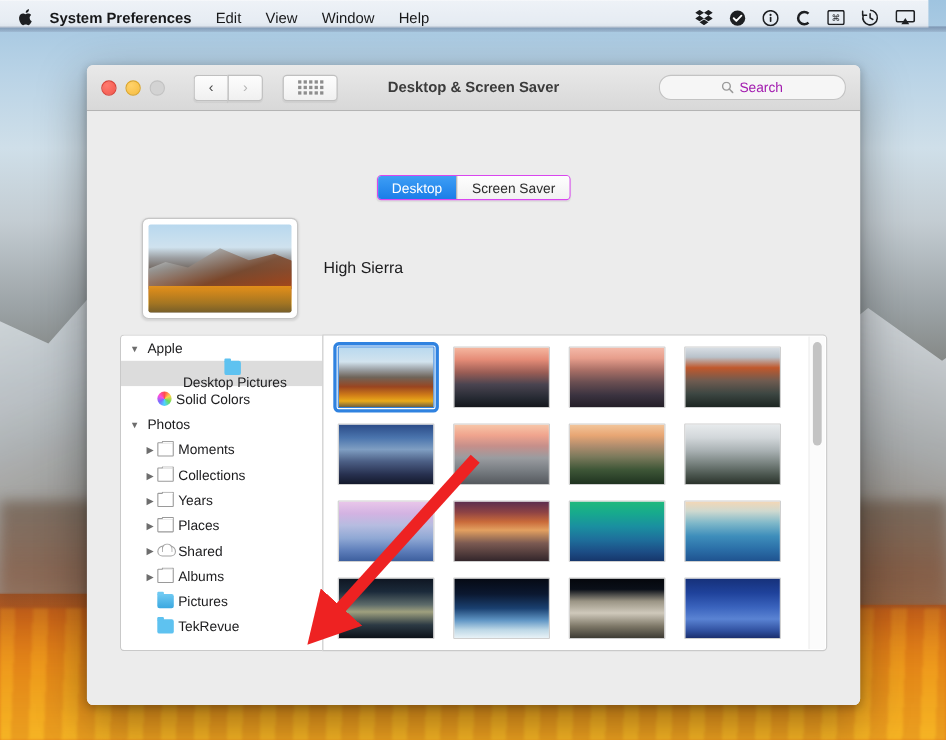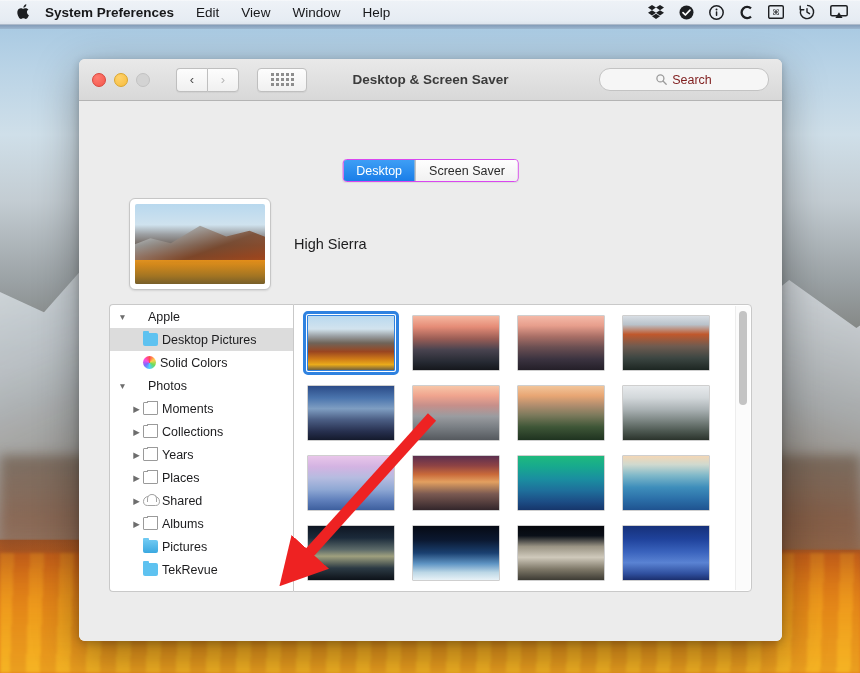--- a/index.html
+++ b/index.html
@@ -55,24 +55,24 @@
   #foliage {
     position: absolute; left: 0; right: 0; bottom: 0; height: 120px;
     background:
       repeating-linear-gradient(92deg, rgba(255,190,40,.20) 0 14px, rgba(205,95,20,.22) 14px 30px),
       linear-gradient(to bottom, rgba(200,95,20,.5) 0%, rgba(235,150,25,.85) 45%, rgba(243,180,35,.95) 100%);
     filter: blur(1.6px);
   }
 
   
   #menubar {
-    position: absolute; top: 0; left: 0; right: 0; height: 24px;
+    position: absolute; top: 0; left: 0; right: 16px; height: 24px;
     background: linear-gradient(to bottom, #eef2f7 0%, #e6ecf3 85%, #dde4ed 100%);
     border-bottom: 1px solid rgba(120,140,165,.55);
-    display: flex; align-items: center;
+    display: flex; align-items: flex-end;
     font-size: 13.5px; color: #17181a;
     box-shadow: 0 1px 0 rgba(255,255,255,.4) inset;
     z-index: 20;
   }
   #menubar-under {
     position: absolute; top: 24px; left: 0; right: 0; height: 5px;
     background: linear-gradient(to bottom, rgba(122,146,175,.95), rgba(145,167,192,.55));
     z-index: 19;
   }
   .menu-apple { padding: 0 12px 0 16px; display: flex; align-items: center; }
@@ -119,21 +119,21 @@
 
   #win-title {
     position: absolute; left: 0; right: 0; text-align: center;
     font-size: 13.5px; font-weight: bold; color: #3b3b3b; pointer-events: none;
   }
   #search-field {
     margin-left: auto; margin-right: 13px; width: 168px; height: 21px;
     background: #f6f6f6; border: 1px solid #c3c3c3; border-radius: 11px;
     display: flex; align-items: center; justify-content: center; gap: 5px;
   }
-  #search-placeholder { font-size: 12.5px; color: #7f1d1d; }
+  #search-placeholder { font-size: 12.5px; color: #a21caf; }
 
   
   #content { position: relative; height: 541px; background: #ececec; }
 
   
   #tabs {
     position: absolute; top: 58px; left: 50%; transform: translateX(-50%);
     display: flex; border-radius: 4px; overflow: hidden;
     border: 1px solid #d946ef; box-shadow: 0 1px 1px rgba(0,0,0,.07);
   }
@@ -164,27 +164,27 @@
   }
   #preview-name { font-size: 14.5px; color: #1c1c1e; }
 
   
   #panel { position: absolute; top: 203px; left: 30px; width: 643px; height: 288px; display: flex; }
   #sidebar {
     width: 183px; background: #fff; border: 1px solid #c9c9c9; border-right: none;
     border-radius: 4px 0 0 4px; overflow: hidden; font-size: 12.5px; color: #1c1c1e;
   }
   .row { height: 23px; display: flex; align-items: center; padding-left: 6px; }
-  .row.selected { background: #dcdcdc; }
+  .row.selected { background: #dcdcdc; flex-direction: column; }
   .disclosure { width: 13px; color: #6d6d6d; font-size: 8.5px; display: flex; justify-content: center; }
   .disclosure.open::before { content: '▼'; }
   .disclosure.closed::before { content: '▶'; }
   .disclosure.none::before { content: ''; }
   .row-label { margin-left: 4px; }
-  .row.group > .row-label { margin-left: 19px; }
+  .row.group > .row-label { margin-left: 5px; }
   .indent-1 { padding-left: 20px; }
 
   .ic { width: 15px; height: 13px; display: inline-block; position: relative; flex: 0 0 auto; }
   .ic.folder-blue { background: #5ec2f0; border-radius: 1px 2px 2px 2px; }
   .ic.folder-blue::before { content:''; position:absolute; left:0; top:-2.5px; width:6px; height:3px; background:#5ec2f0; border-radius:1px 1px 0 0; }
   .ic.folder-pictures { background: linear-gradient(to bottom,#6ec9f2,#3ba8e0); border-radius: 1px 2px 2px 2px; }
   .ic.folder-pictures::before { content:''; position:absolute; left:0; top:-2.5px; width:6px; height:3px; background:#6ec9f2; border-radius:1px 1px 0 0; }
   .ic.colorwheel { width:13px; height:13px; border-radius:50%;
     background: conic-gradient(#ff4d4d,#ffd24d,#6bdc5a,#4dd2ff,#7a6bff,#ff4de0,#ff4d4d); }
   .ic.photostack { width:13px; height:11px; background:#fff; border:1px solid #9a9a9a; border-radius:1px; }

